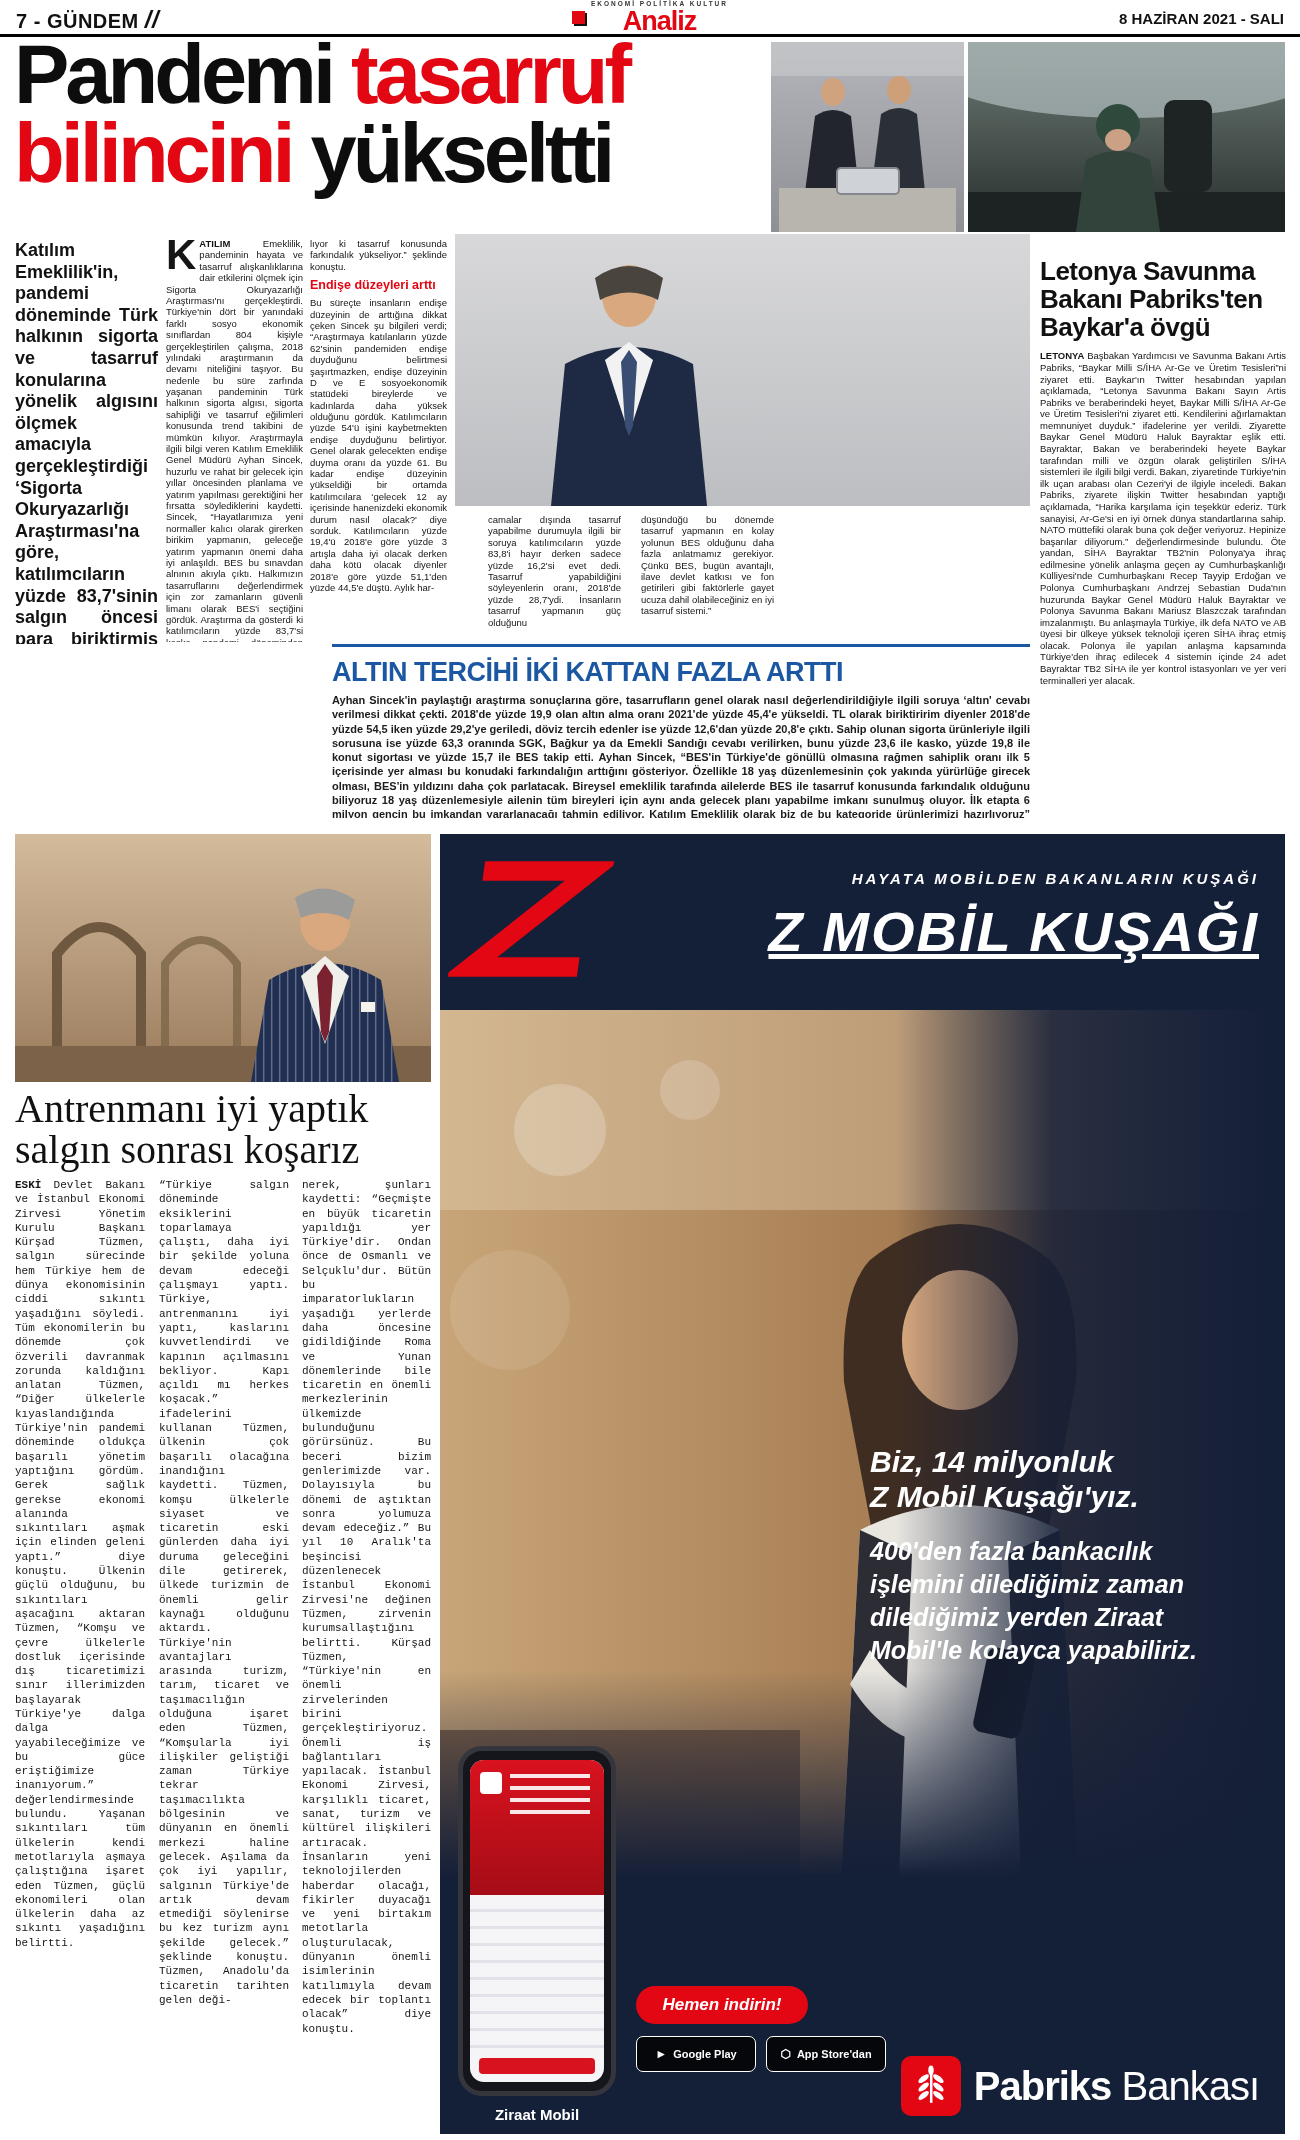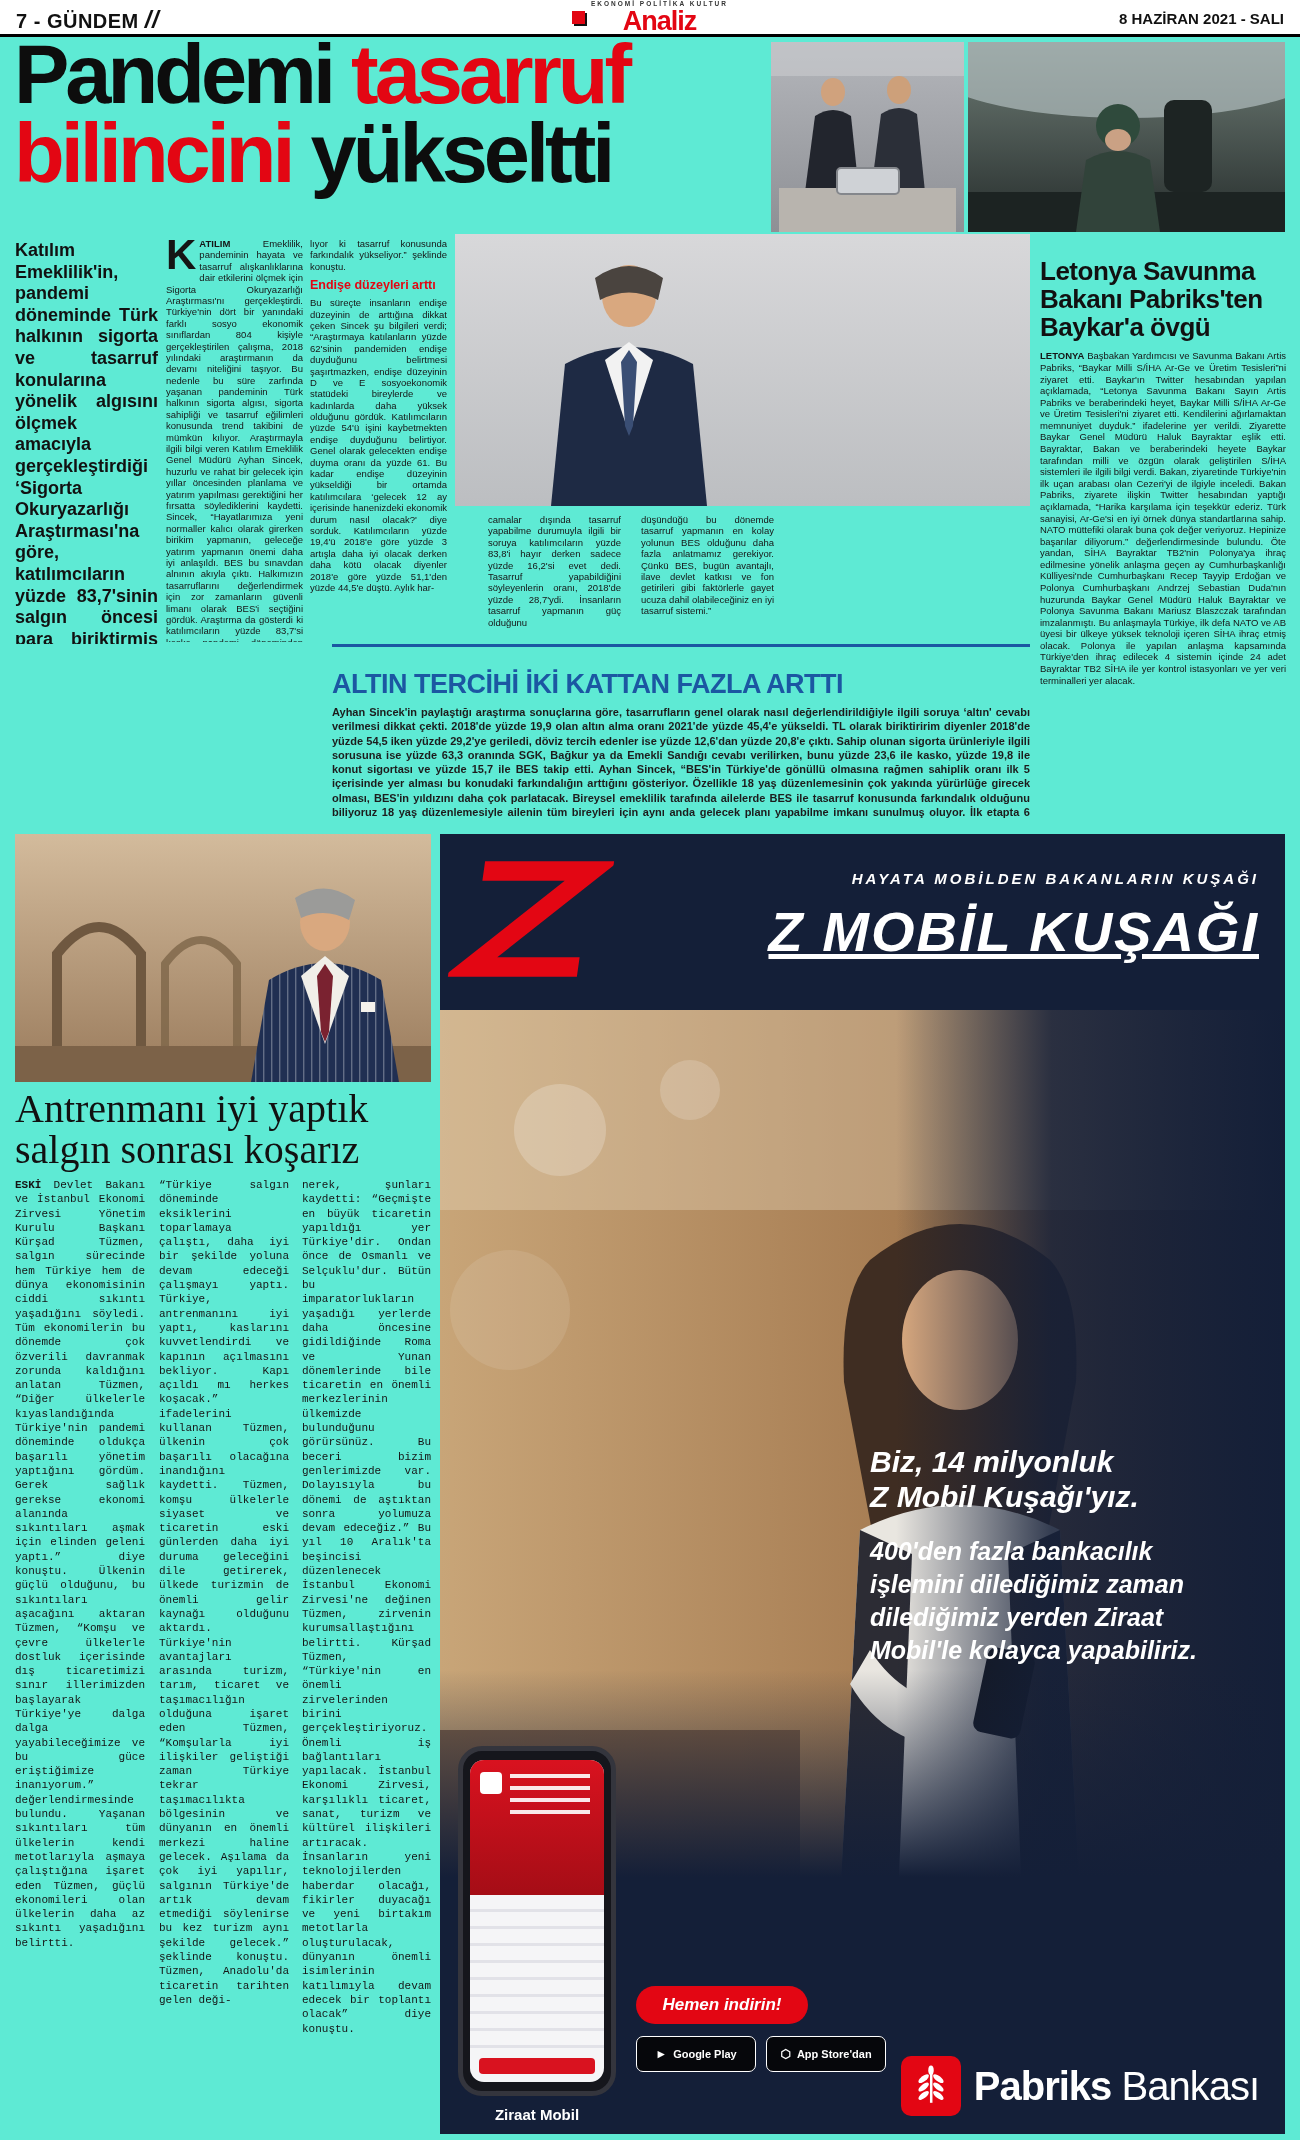--- a/index.html
+++ b/index.html
@@ -1,18 +1,18 @@
 <!DOCTYPE html>
 <html lang="tr"><head>
 <meta charset="utf-8">
 <style>
   * { margin:0; padding:0; box-sizing:border-box; }
   html,body { background:#d9d9d9; }
   .page {
-    position:relative; width:1300px; height:2140px; background:#5eead4;
+    position:relative; width:1300px; height:2140px; background:#ffffff;
     margin:0 auto; overflow:hidden;
     font-family:"Liberation Sans", sans-serif; color:#111;
   }
   
   .masthead-bar { position:absolute; left:0; top:0; width:1300px; height:37px; border-bottom:3px solid #000; background:#fff; }
   .section-label { position:absolute; left:16px; top:6px; font-size:20px; font-weight:bold; letter-spacing:.5px; }
   .slashes { font-style:italic; font-weight:bold; font-size:24px; margin-left:6px; }
   .masthead { position:absolute; left:50%; top:1px; transform:translateX(-50%); display:flex; align-items:center; gap:6px; }
   .flag-icon { width:13px; height:13px; background:#e30613; box-shadow:2px 2px 0 #111; }
   .masthead-text { text-align:center; line-height:1; }
@@ -35,21 +35,21 @@
   .lede { position:absolute; left:15px; top:240px; width:143px; height:404px; overflow:hidden;
           font-size:18px; line-height:1.2; font-weight:bold; text-align:justify; hyphens:auto; }
   .bodycol { position:absolute; font-size:9.5px; line-height:1.2; text-align:justify; overflow:hidden; hyphens:auto; color:#151515; }
   .colA { left:166px; top:238px; width:137px; height:404px; }
   .colB { left:310px; top:238px; width:137px; height:404px; }
   .colC { left:488px; top:514px; width:133px; height:124px; }
   .colD { left:641px; top:514px; width:133px; height:124px; }
   .dropcap { float:left; font-size:42px; line-height:.82; font-weight:bold; padding-right:3px; }
   .subhead { color:#e30613; font-size:12.5px; font-weight:bold; margin:6px 0 4px; }
   
-  .altin { position:absolute; left:332px; top:644px; width:698px; height:174px; border-top:3px solid #1b57a2; padding-top:22px; overflow:hidden; }
+  .altin { position:absolute; left:332px; top:644px; width:698px; height:174px; border-top:3px solid #1b57a2; padding-top:10px; overflow:hidden; }
   .altin h2 { color:#1b57a2; font-size:27px; font-weight:bold; letter-spacing:-.5px; margin-bottom:5px; }
   .altin p { font-size:11px; font-weight:700; line-height:1.3; text-align:justify; color:#1c1c1c; }
   
   .letonya { position:absolute; left:1040px; top:258px; width:246px; height:556px; overflow:hidden; }
   .letonya h2 { font-size:26px; font-weight:bold; line-height:1.07; letter-spacing:-.5px; margin-bottom:9px; }
   .letonya p { font-size:9.5px; line-height:1.22; text-align:justify; color:#151515; }
   
   .tuzmen-headline { position:absolute; left:15px; top:1088px; width:420px; font-family:"Liberation Serif", serif; font-size:40px; line-height:1.03; font-weight:normal; color:#111; }
   .tzcol { position:absolute; top:1178px; height:952px; font-size:11px; line-height:1.3; text-align:justify; overflow:hidden; hyphens:auto; color:#151515;font-family:Liberation Mono, monospace; }
   .tz1 { left:15px;  width:130px; }

